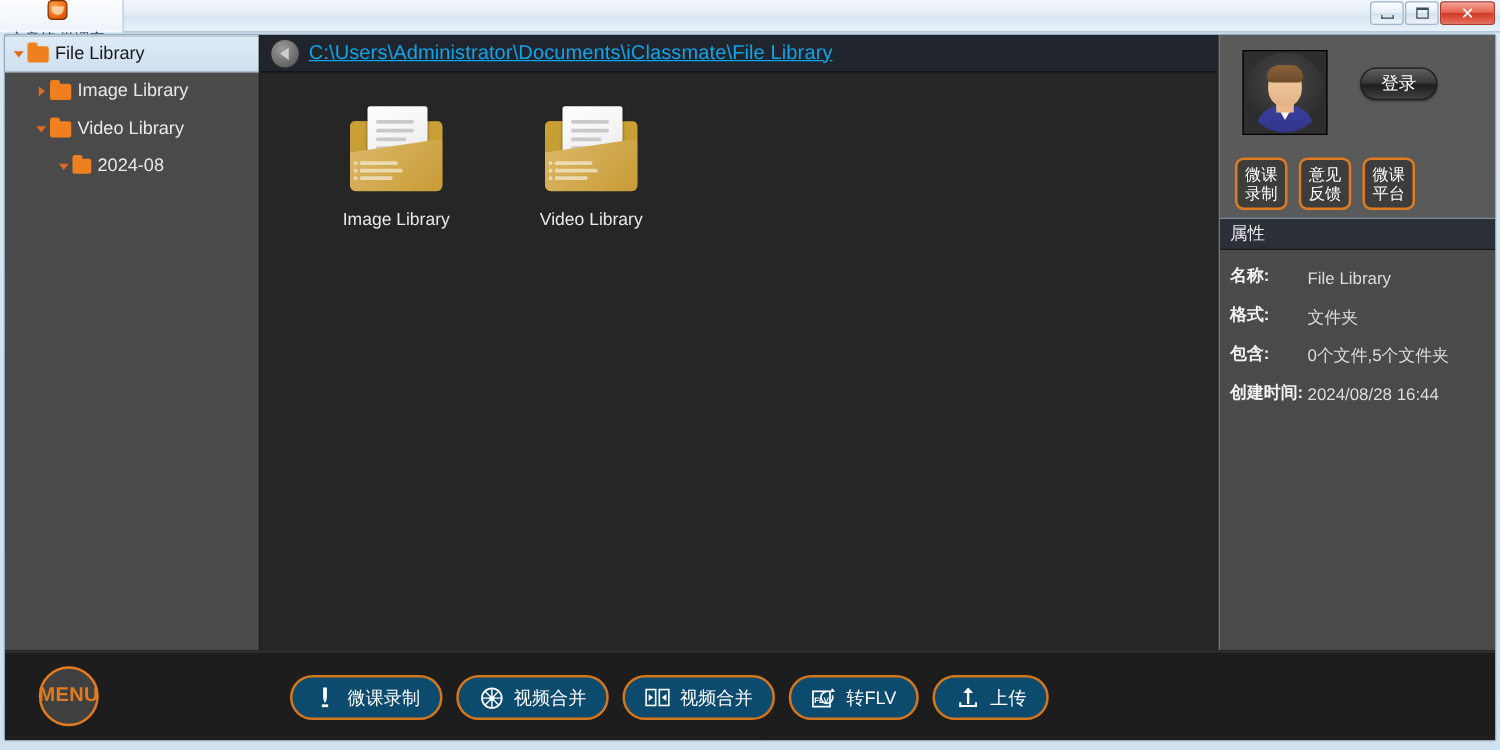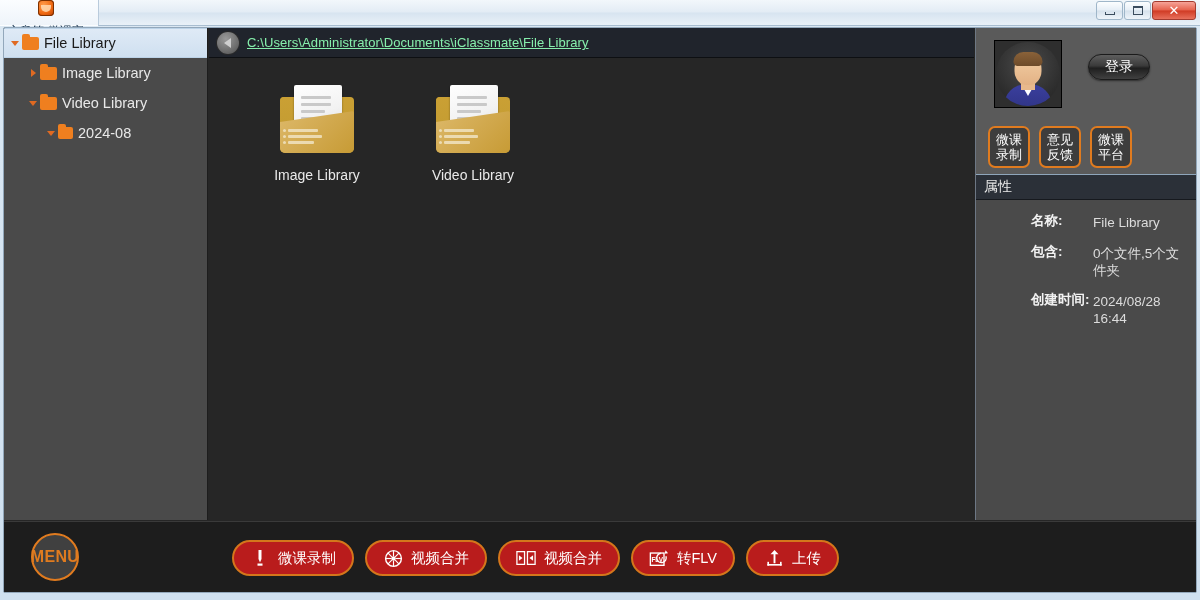--- a/index.html
+++ b/index.html
@@ -114,21 +114,21 @@
     display: flex; align-items: center; gap: 8px; padding-left: 8px;
   }
   .back-btn {
     width: 22px; height: 22px; border-radius: 50%; flex: none;
     background: radial-gradient(circle at 40% 32%, #9a9a9a 0%, #6e6e6e 60%, #4e4e4e 100%);
     display: flex; align-items: center; justify-content: center;
     box-shadow: 0 0 0 1px #2a2a2a;
   }
   .back-btn .tri { width:0;height:0;border-top:5px solid transparent;border-bottom:5px solid transparent;border-right:7px solid #cfcfcf; margin-right:2px;}
   .path-text {
-    font-size: 13px; color: #86efac; text-decoration: underline;
+    font-size: 16px; color: #0ea5e9; text-decoration: underline;
     white-space: nowrap; letter-spacing: .1px;
   }
 
   
   .content {
     position: absolute; left: 205px; top: 31px; width: 765px; height: 461px;
     background: #262626; overflow: hidden;
     padding: 22px 0 0 30px;
   }
   .grid { display: flex; flex-wrap: wrap; gap: 0; }
@@ -246,21 +246,20 @@
     border-top: 1px solid #8fa6bb;
     border-bottom: 1px solid #16191e;
   }
   .prop-list { padding: 12px 0 0 0; }
   .prop-row {
     display: flex; align-items: flex-start; padding: 0 8px 12px 8px;
   }
   .prop-key {
     width: 62px; flex: none; color: #f2f2f2; font-size: 13.5px; font-weight: bold;
     line-height: 17px;
-    margin-left: 47px;
   }
   .prop-val {
     color: #dcdcdc; font-size: 13.5px; line-height: 17px; padding-top: 2px;
   }
 
   
   .toolbar {
     position: absolute; left: 0; top: 493px; width: 1194px; height: 73px;
     background: #1d1d1d;
     border-top: 1px solid #3a3a3a;
@@ -270,21 +269,21 @@
     border-radius: 50%; border: 2px solid #e07b1f;
     background: #404040;
     display: flex; align-items: center; justify-content: center;
     color: #e07b1f; font-size: 16px; font-weight: bold; letter-spacing: .3px;
   }
   .tb-row {
     position: absolute; left: 228px; top: 18px; display: flex; gap: 11px;
   }
   .tb-btn {
     height: 36px; border-radius: 18px; border: 2px solid #d4761b;
-    background: #b91c1c; color: #ffffff; font-size: 14.5px;
+    background: #0c4a6e; color: #ffffff; font-size: 14.5px;
     display: flex; align-items: center; gap: 8px; padding: 0 16px;
     white-space: nowrap;
   }
   .tb-ico { width: 20px; height: 20px; flex: none; display:flex; align-items:center; justify-content:center; }
   .tb-ico svg { display:block; }
 </style>
 </head>
 <body>
 
 <div id="app">
@@ -438,20 +437,24 @@
           </div>
         </div>
       </div>
 
       <div class="prop-header">属性</div>
 
       <div class="prop-list">
         <div class="prop-row">
           <div class="prop-key">名称:</div>
           <div class="prop-val">File Library</div>
+        </div>
+        <div class="prop-row">
+          <div class="prop-key">格式:</div>
+          <div class="prop-val">文件夹</div>
         </div>
         <div class="prop-row">
           <div class="prop-key">包含:</div>
           <div class="prop-val">0个文件,5个文件夹</div>
         </div>
         <div class="prop-row">
           <div class="prop-key">创建时间:</div>
           <div class="prop-val">2024/08/28  16:44</div>
         </div>
       </div>

